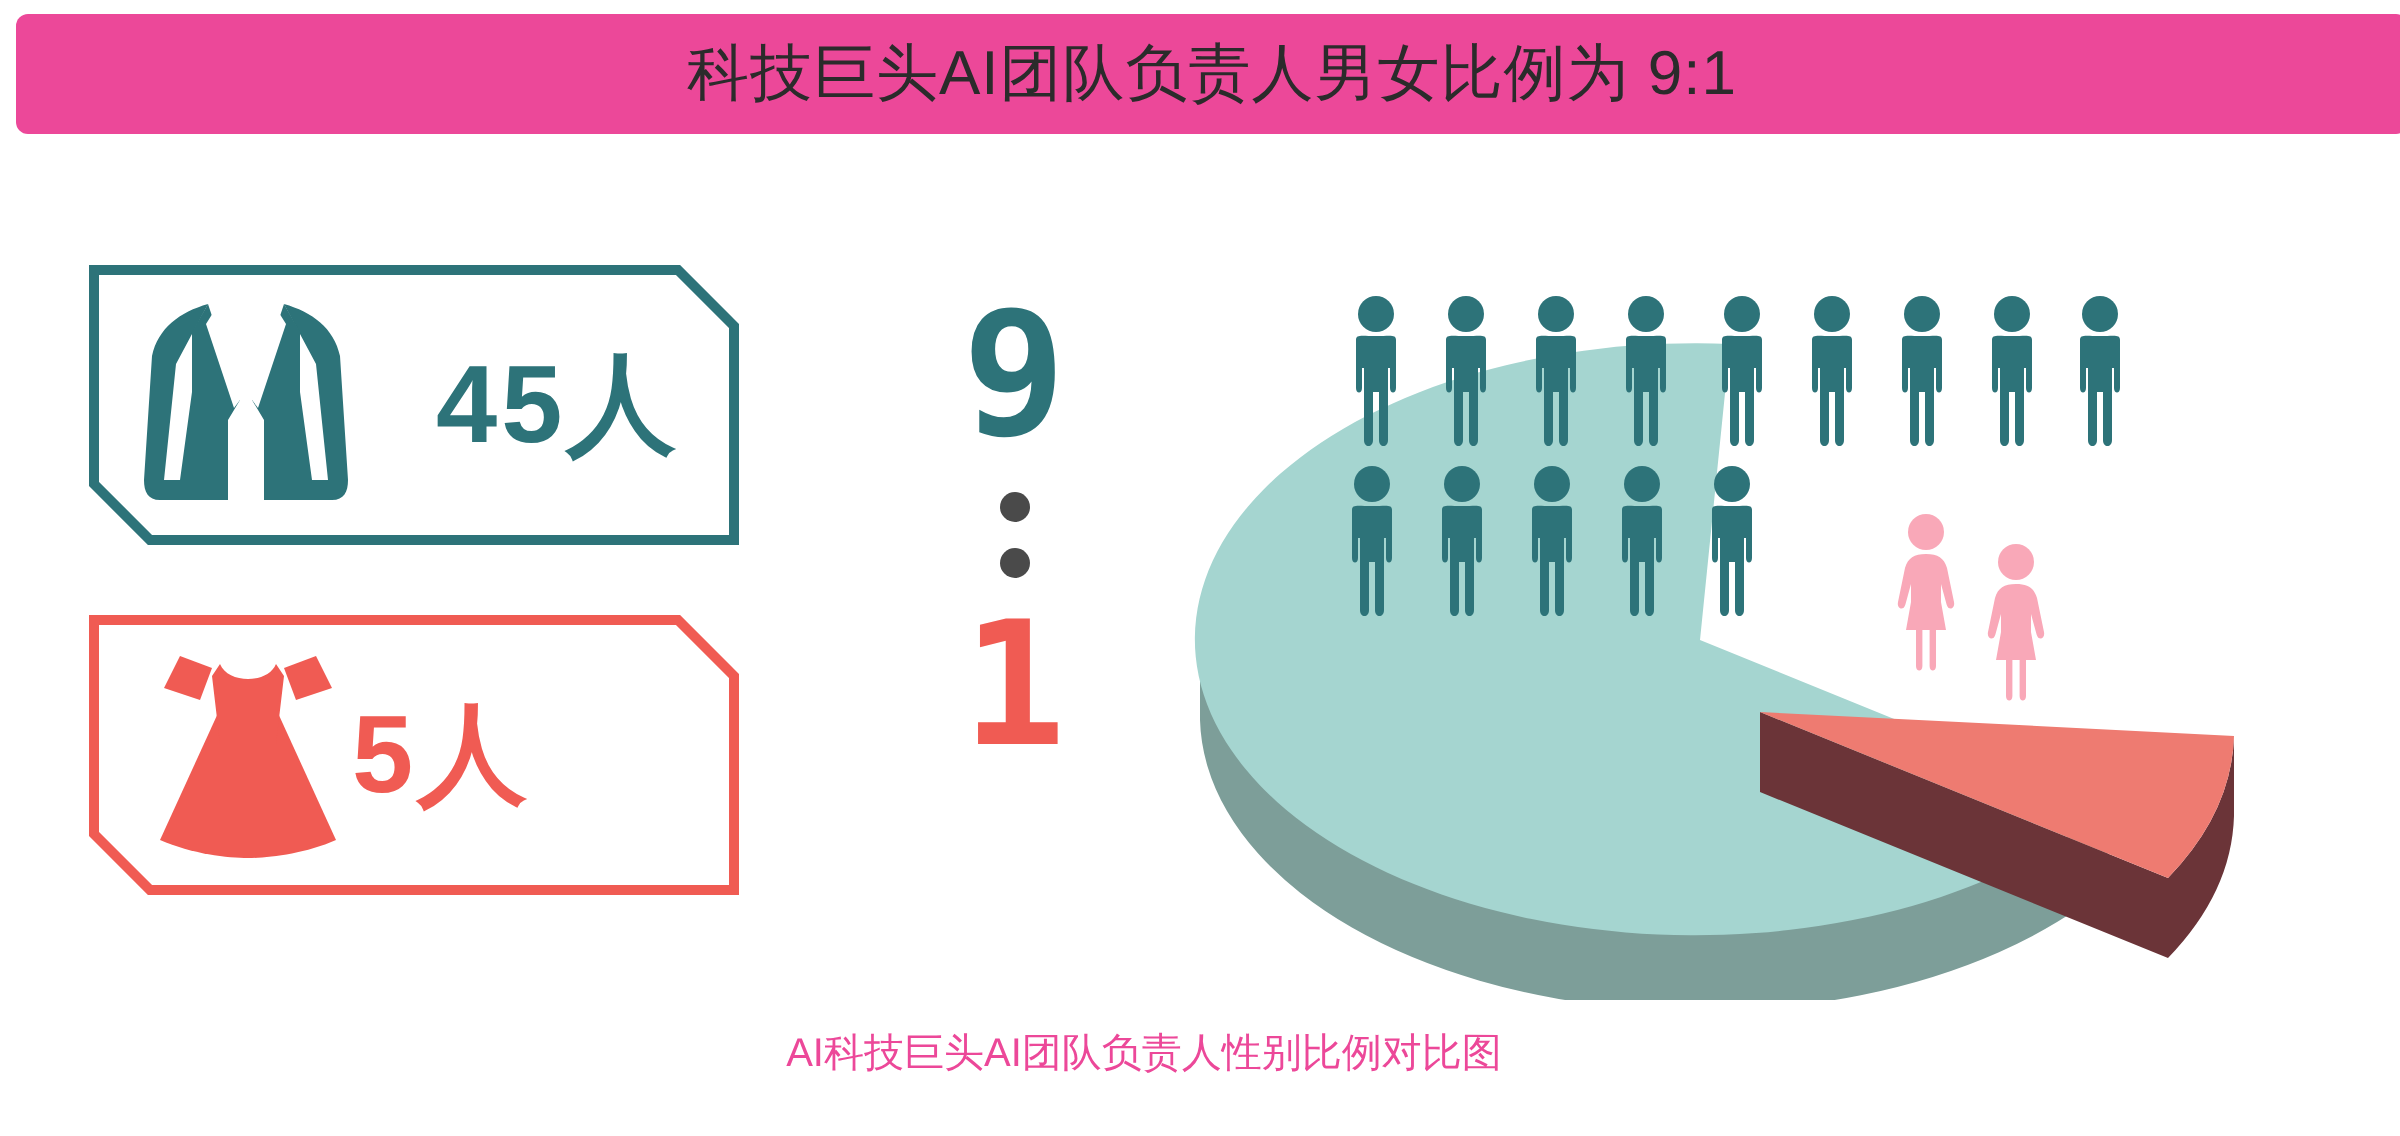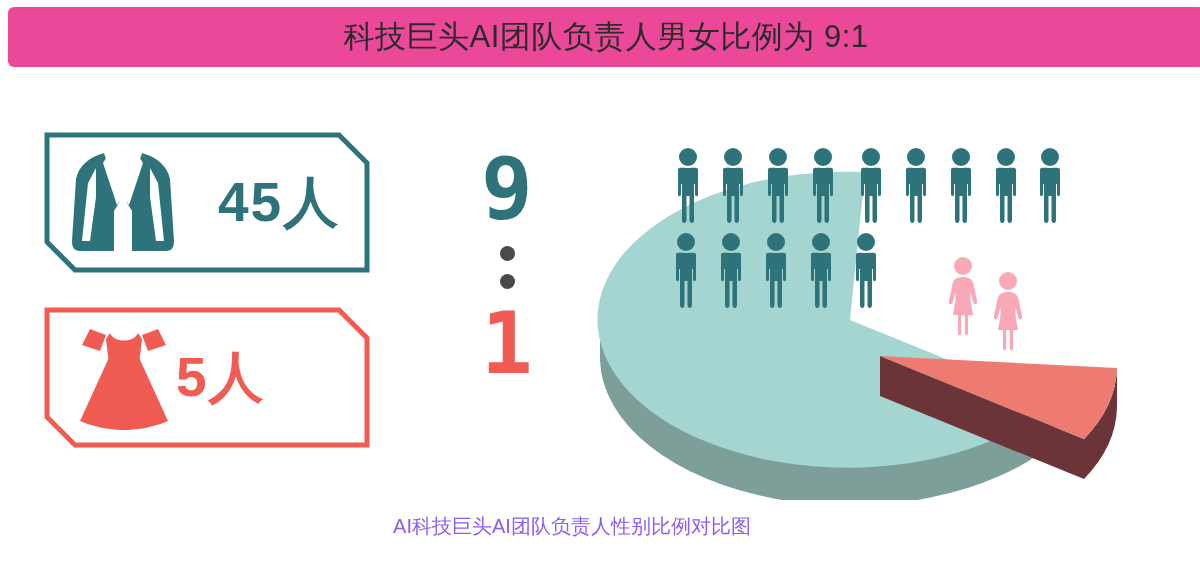--- a/index.html
+++ b/index.html
@@ -132,21 +132,21 @@
   #pie-chart svg { display: block; }
 
   
   #caption {
     position: absolute;
     left: 0;
     top: 513px;
     width: 1144px;
     text-align: center;
     font-size: 20px;
-    color: #8b5cf6;
+    color: #ec4899;
     white-space: nowrap;
   }
 </style>
 </head>
 <body>
 
 <div id="title-bar">
   <div id="title-text">科技巨头AI团队负责人男女比例为 9:1</div>
 </div>
 

